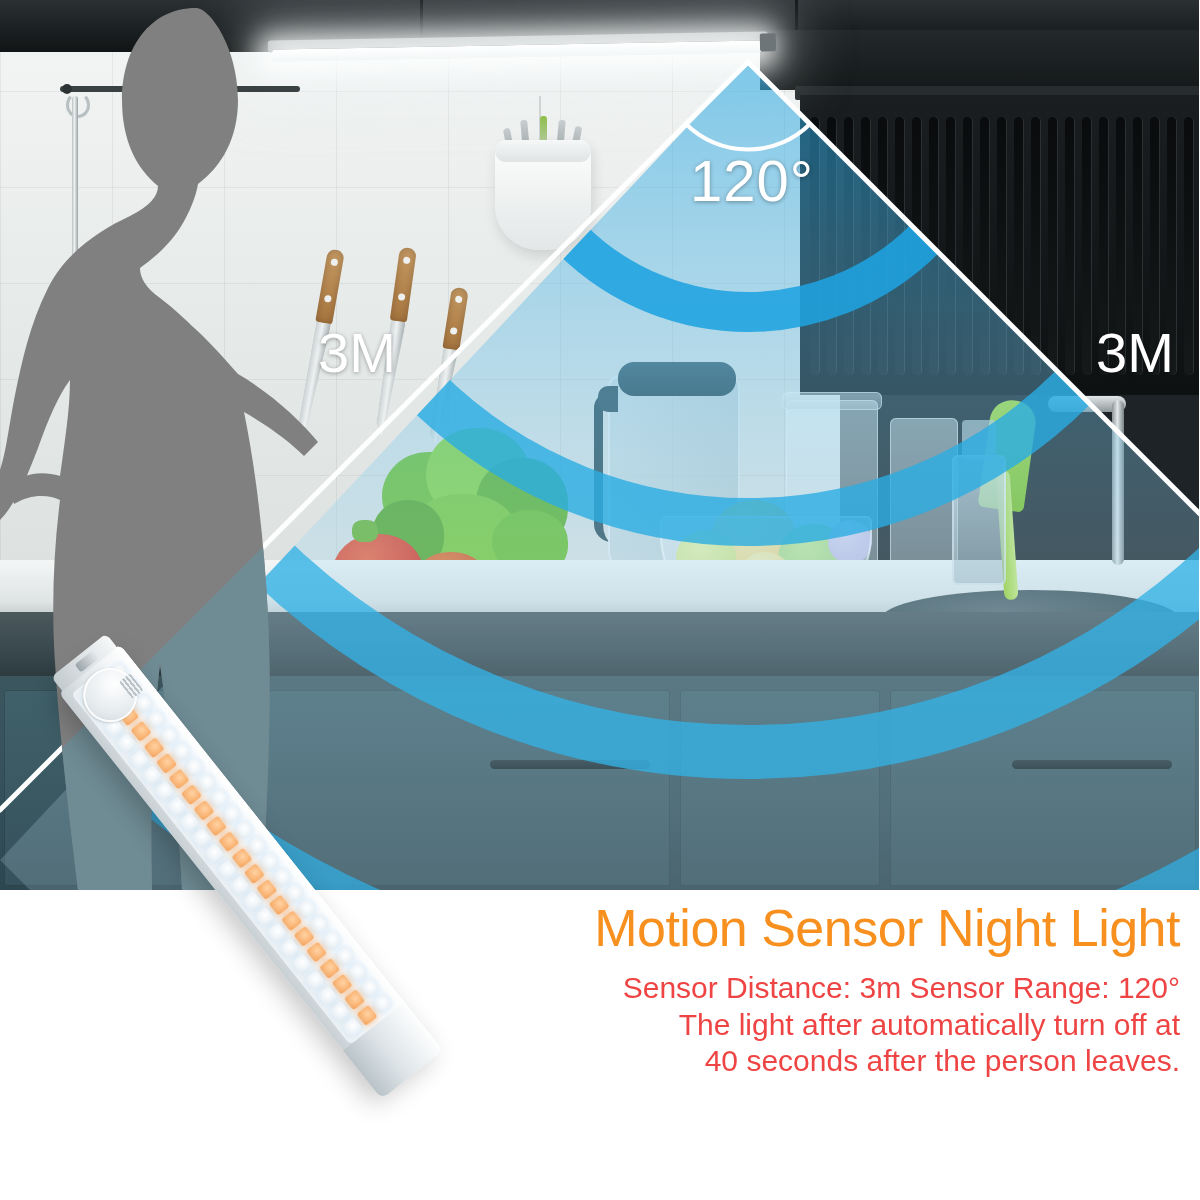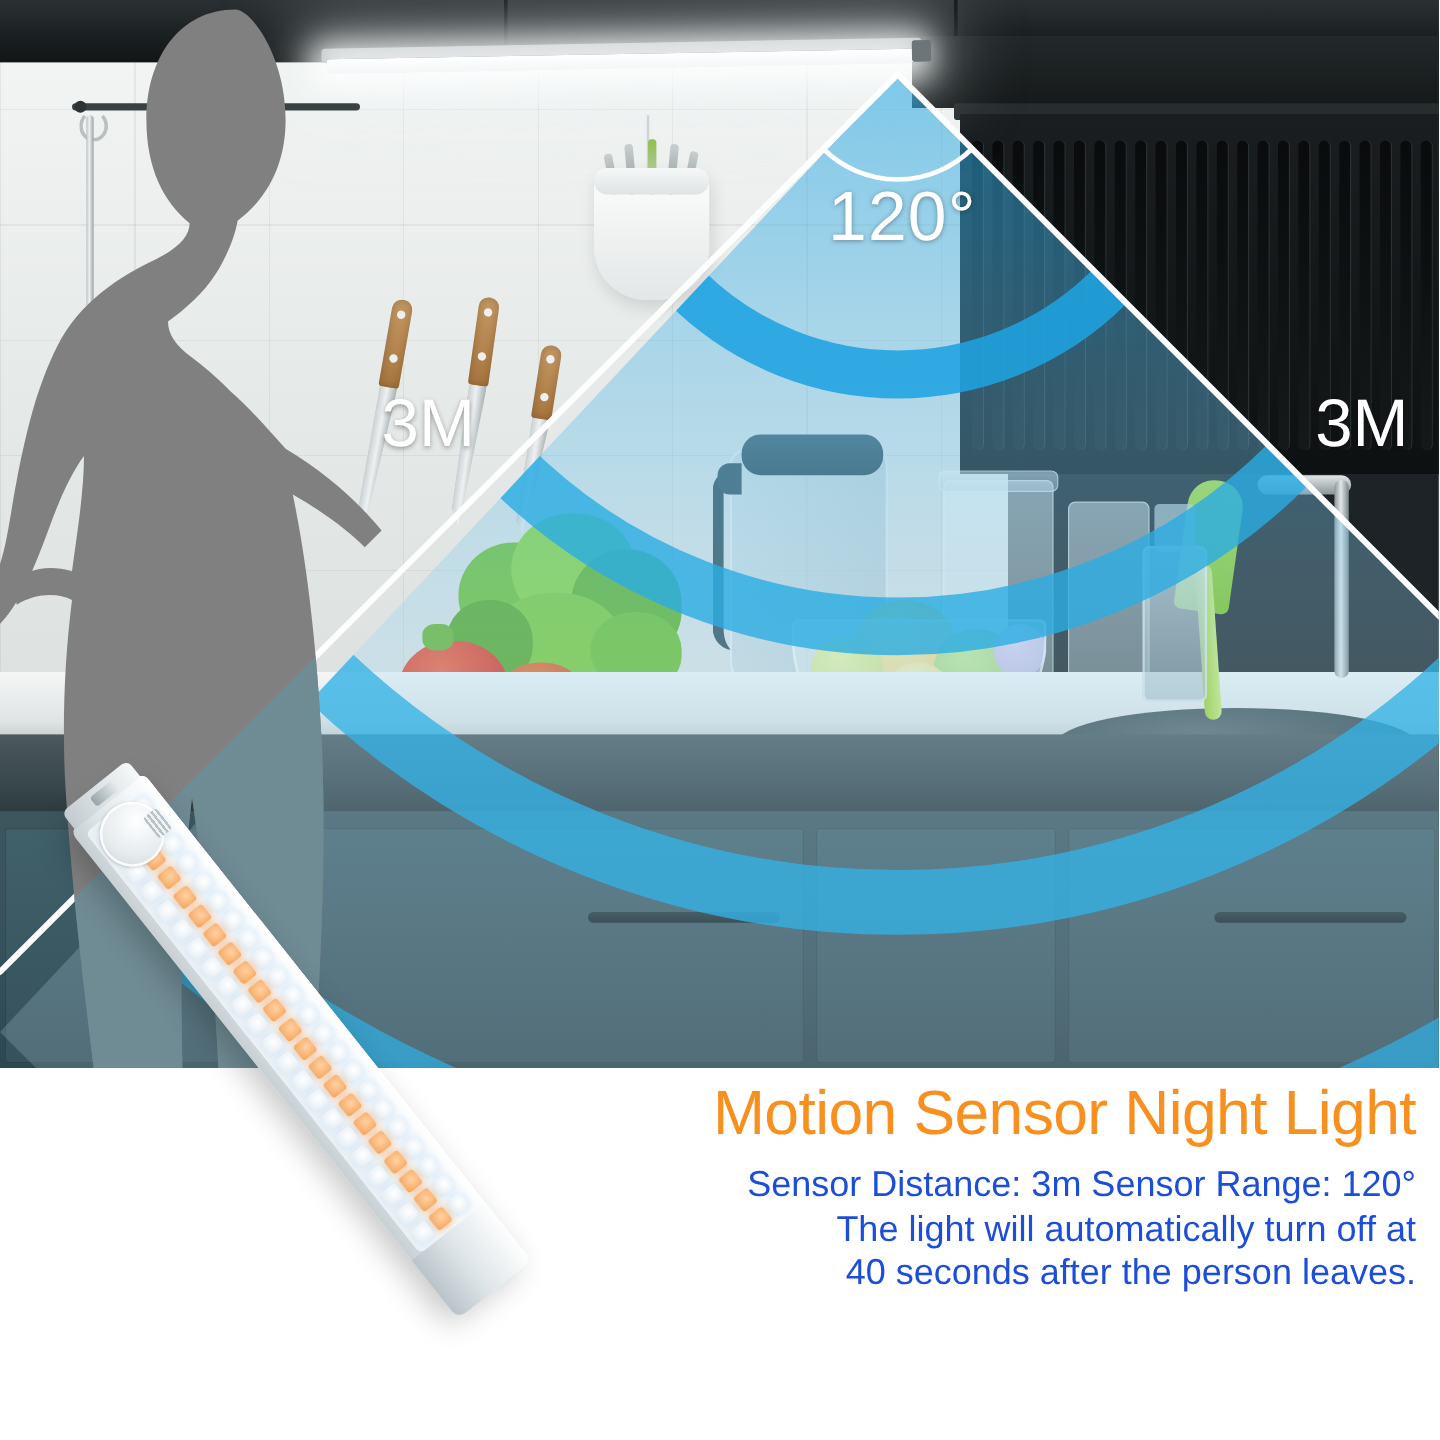--- a/index.html
+++ b/index.html
@@ -513,20 +513,20 @@
       </div>
     <div class="prod-endcap"></div>
     <div class="prod-port"></div>
     <div class="prod-sensor">
       <div class="prod-grill"></div>
     </div>
   </div>
 
   <div class="textblock">
     <div class="headline" style="color: rgb(247, 144, 30);">Motion Sensor Night Light</div>
-    <div class="subline" style="color: #1d4ed8;">
+    <div class="subline" style="color: #ef4444;">
       <div>Sensor Distance: 3m Sensor Range: 120°</div>
-      <div>The light will automatically turn off at</div>
+      <div>The light after automatically turn off at</div>
       <div>40 seconds after the person leaves.</div>
     </div>
   </div>
 
 </div>
 
 </body></html>

